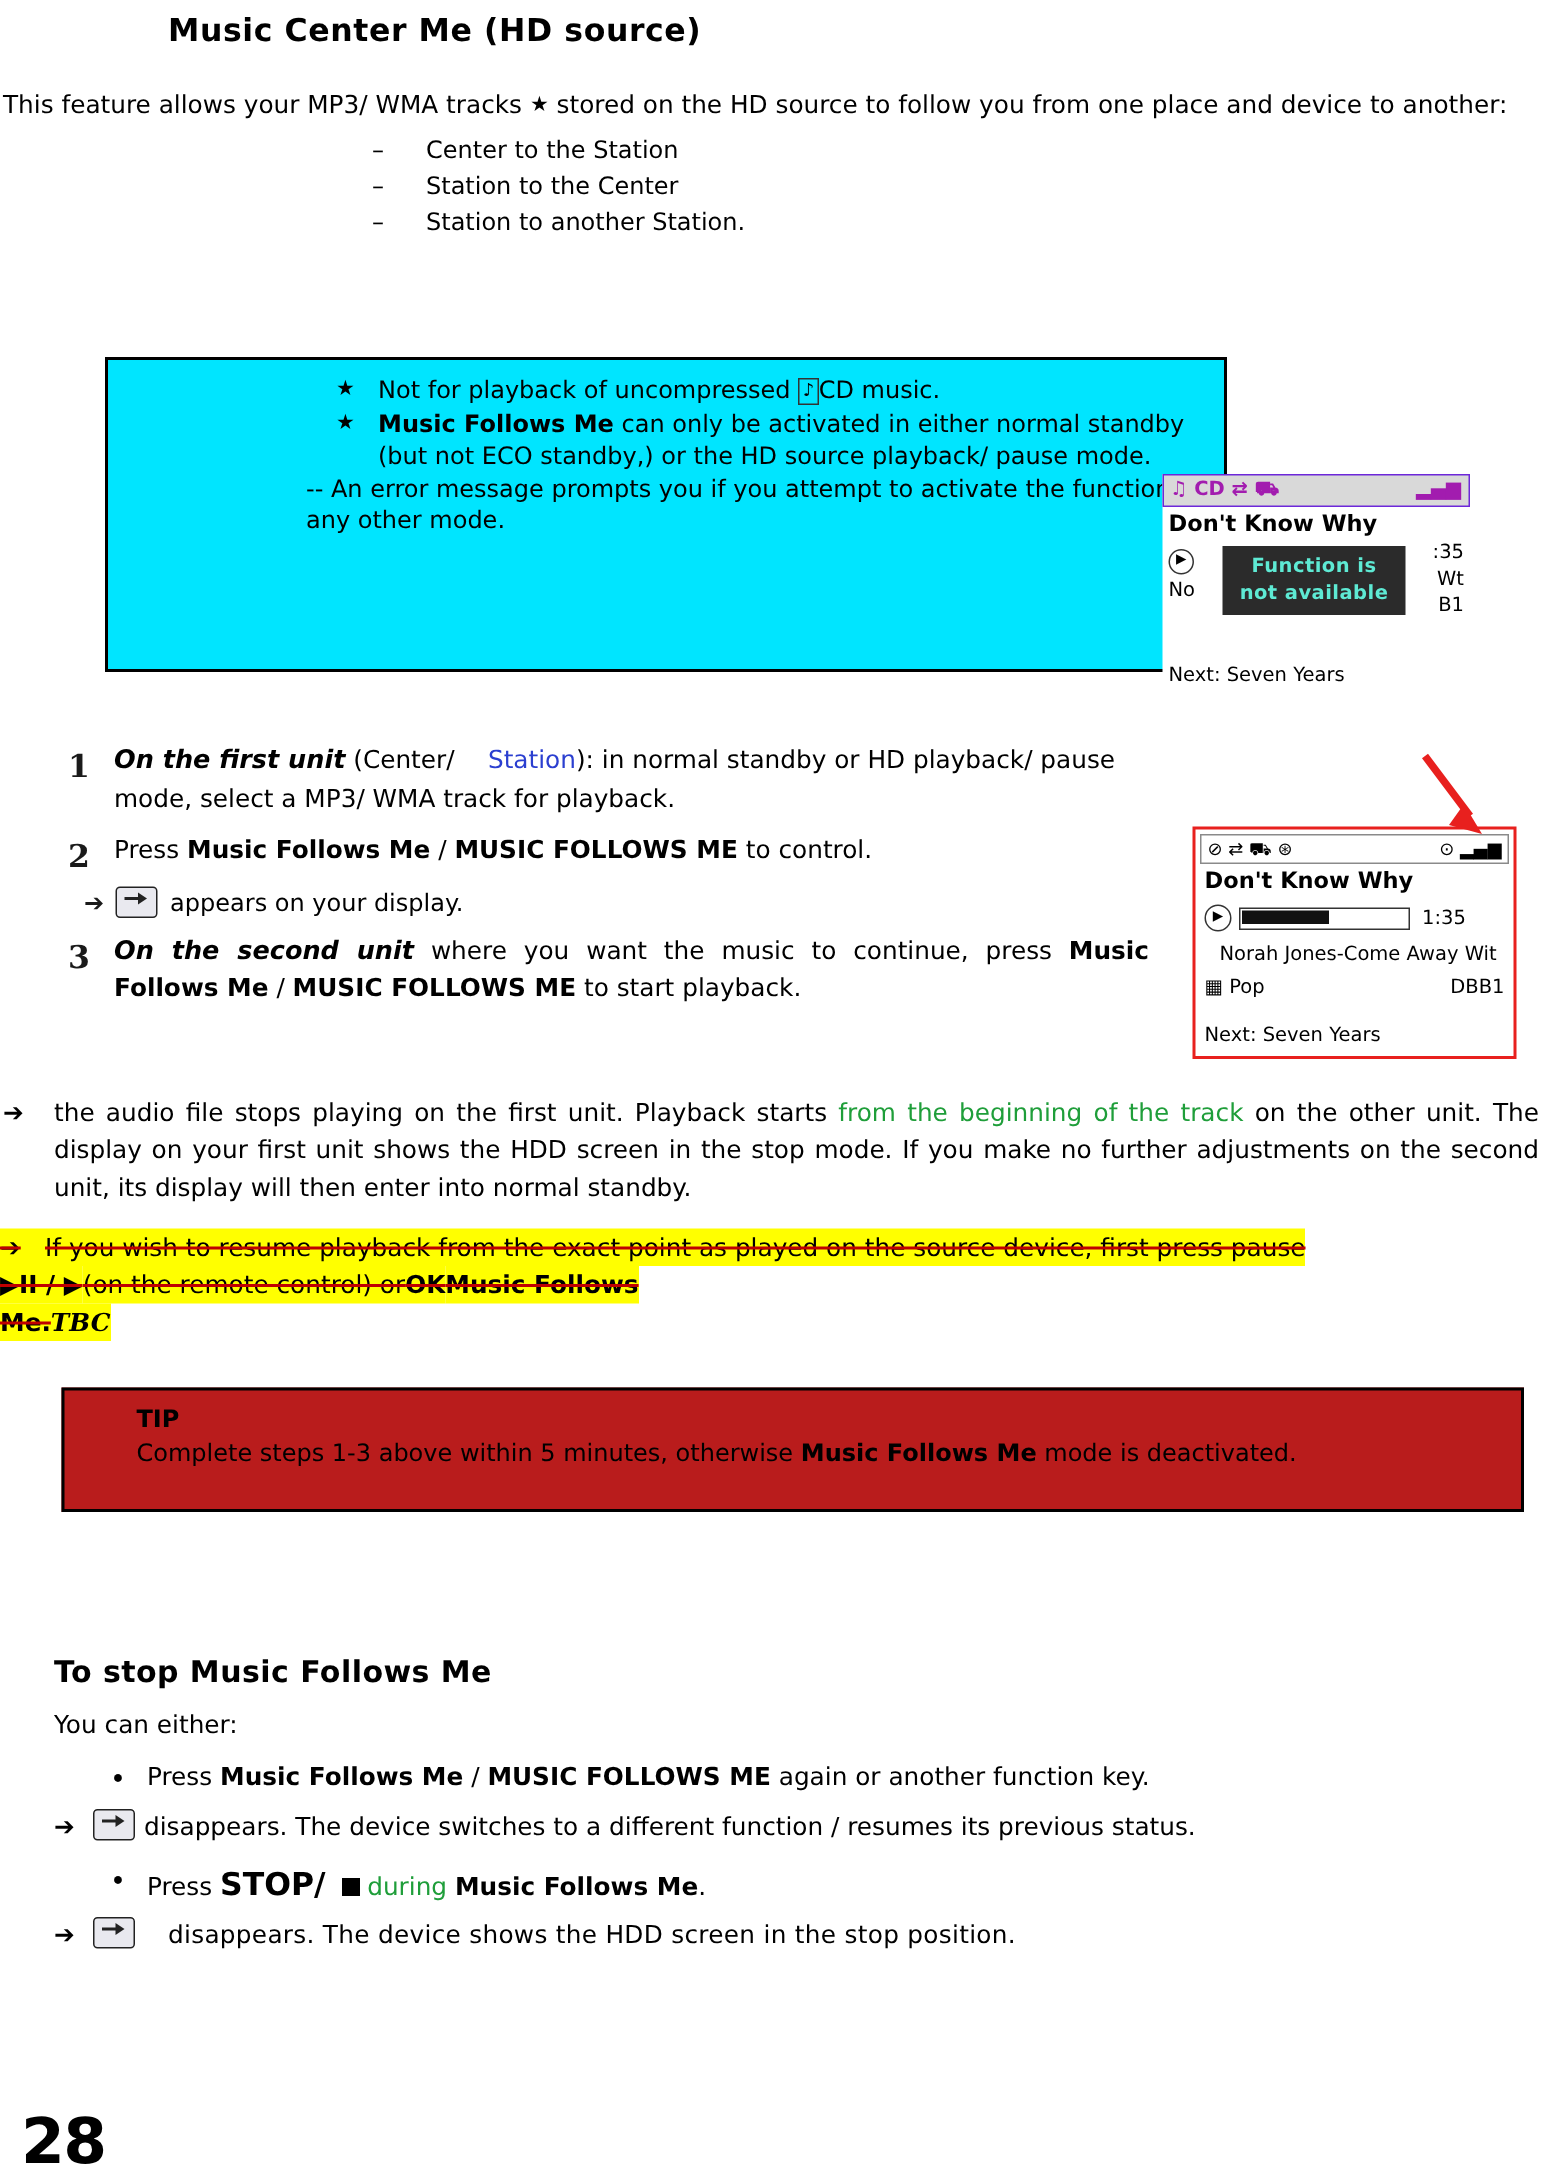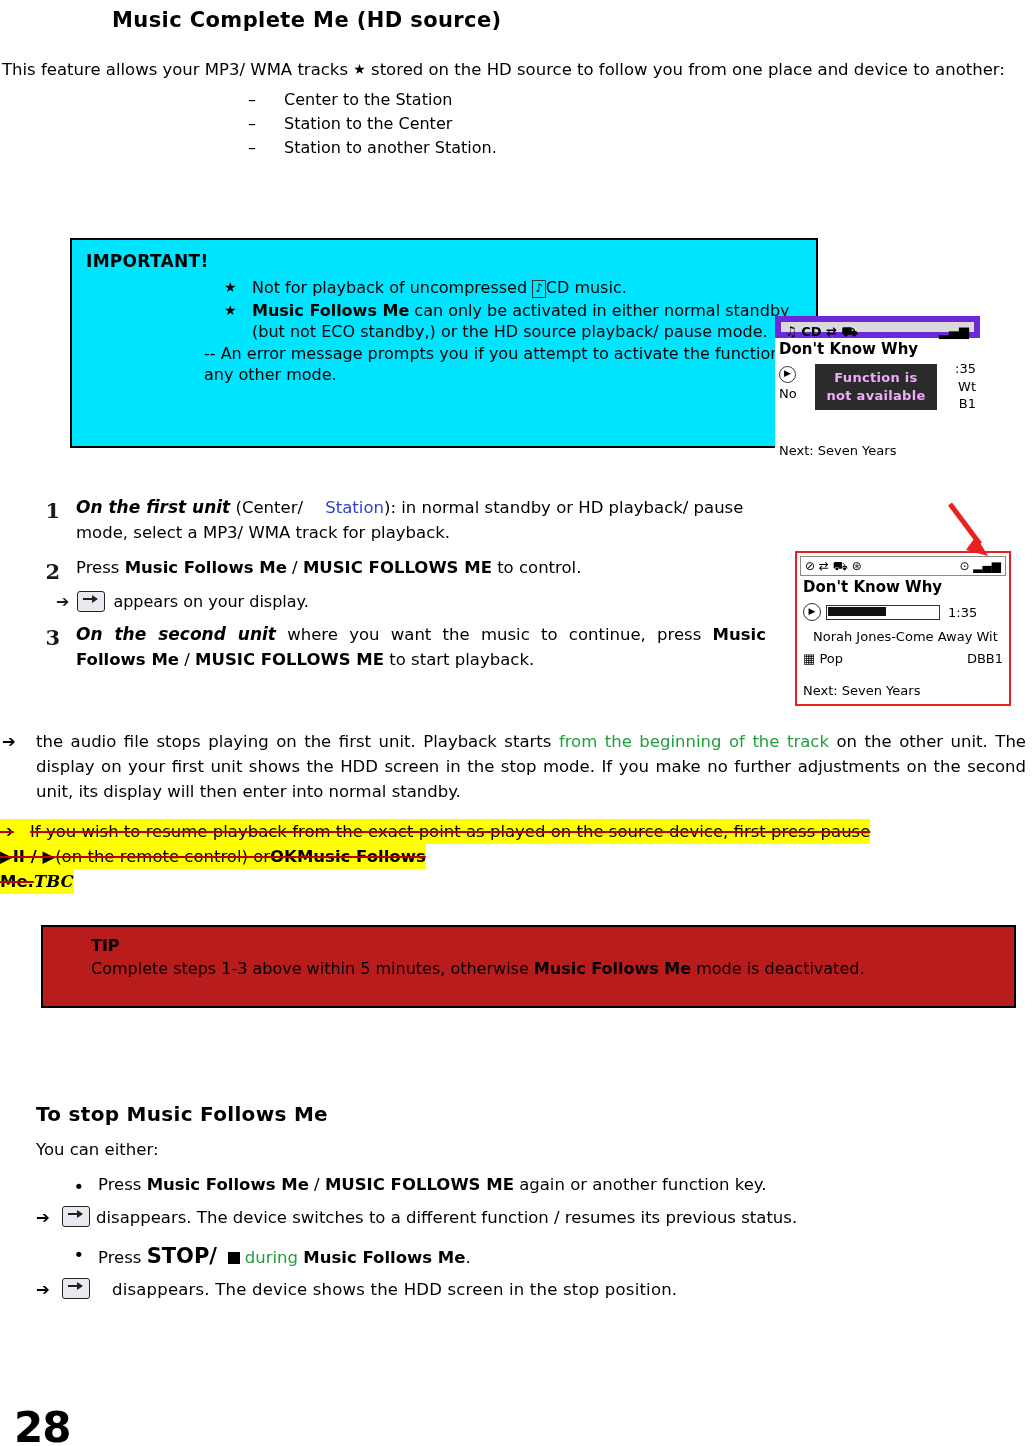--- a/index.html
+++ b/index.html
@@ -107,25 +107,25 @@
     height: 148px;
     background: #ffffff;
     z-index: 3;
     font-family: "DejaVu Sans", "Liberation Sans", sans-serif;
   }
   .lcd1 .bar {
     position: absolute;
     left: 0; top: 0;
     width: 205px; height: 22px;
     background: #d9d9d9;
-    border: 6px solid #6d28d9;
+    border: 1px solid #6d28d9;
     box-sizing: border-box;
     font-size: 13px;
     font-weight: bold;
-    color: #000000;
+    color: #a21caf;
     padding: 2px 4px;
   }
   .lcd1 .bar .sig { position: absolute; right: 5px; top: 2px; font-size: 13px; }
   .lcd1 .song {
     position: absolute;
     left: 4px; top: 24px;
     font-size: 15px; font-weight: bold;
   }
   .lcd1 .playrow {
     position: absolute;
@@ -143,21 +143,21 @@
   }
   .lcd1 .rightcol {
     position: absolute; right: 4px; top: 44px;
     font-size: 13px; text-align: right; line-height: 1.35;
   }
   .lcd1 .popup {
     position: absolute;
     left: 40px; top: 48px;
     width: 122px; height: 46px;
     background: #2b2b2b;
-    color: #f0abfc;
+    color: #5eead4;
     font-size: 13px;
     font-weight: bold;
     text-align: center;
     line-height: 1.35;
     padding-top: 5px;
     box-sizing: border-box;
     letter-spacing: 0.3px;
   }
   .lcd1 .next {
     position: absolute;
@@ -405,21 +405,21 @@
     width: 12px; height: 12px;
     background: #000;
     vertical-align: -1px;
   }
 </style>
 </head>
 <body>
 
 <div class="page">
 
-  <h1 class="title">Music Complete Me (HD source)</h1>
+  <h1 class="title">Music Center Me (HD source)</h1>
 
   <p class="intro">
     <span>This feature allows your MP3/ WMA tracks </span><span class="star">★</span><span> stored on the HD source to follow you from one place and device to another:</span>
   </p>
 
   <div class="dashlist">
     <div class="row">
       <span class="dash">–</span>
       <span>Center to the Station</span>
     </div>
@@ -427,21 +427,20 @@
       <span class="dash">–</span>
       <span>Station to the Center</span>
     </div>
     <div class="row">
       <span class="dash">–</span>
       <span>Station to another Station.</span>
     </div>
   </div>
 
   <div class="important-box">
-    <div class="hdr">IMPORTANT!</div>
 
     <div class="imp-item">
       <span class="bullet">★</span>
       <span class="txt">
         <span>Not for playback of uncompressed </span><span class="note-sq">♪</span><span>CD music.</span>
       </span>
     </div>
 
     <div class="imp-item">
       <span class="bullet">★</span>

